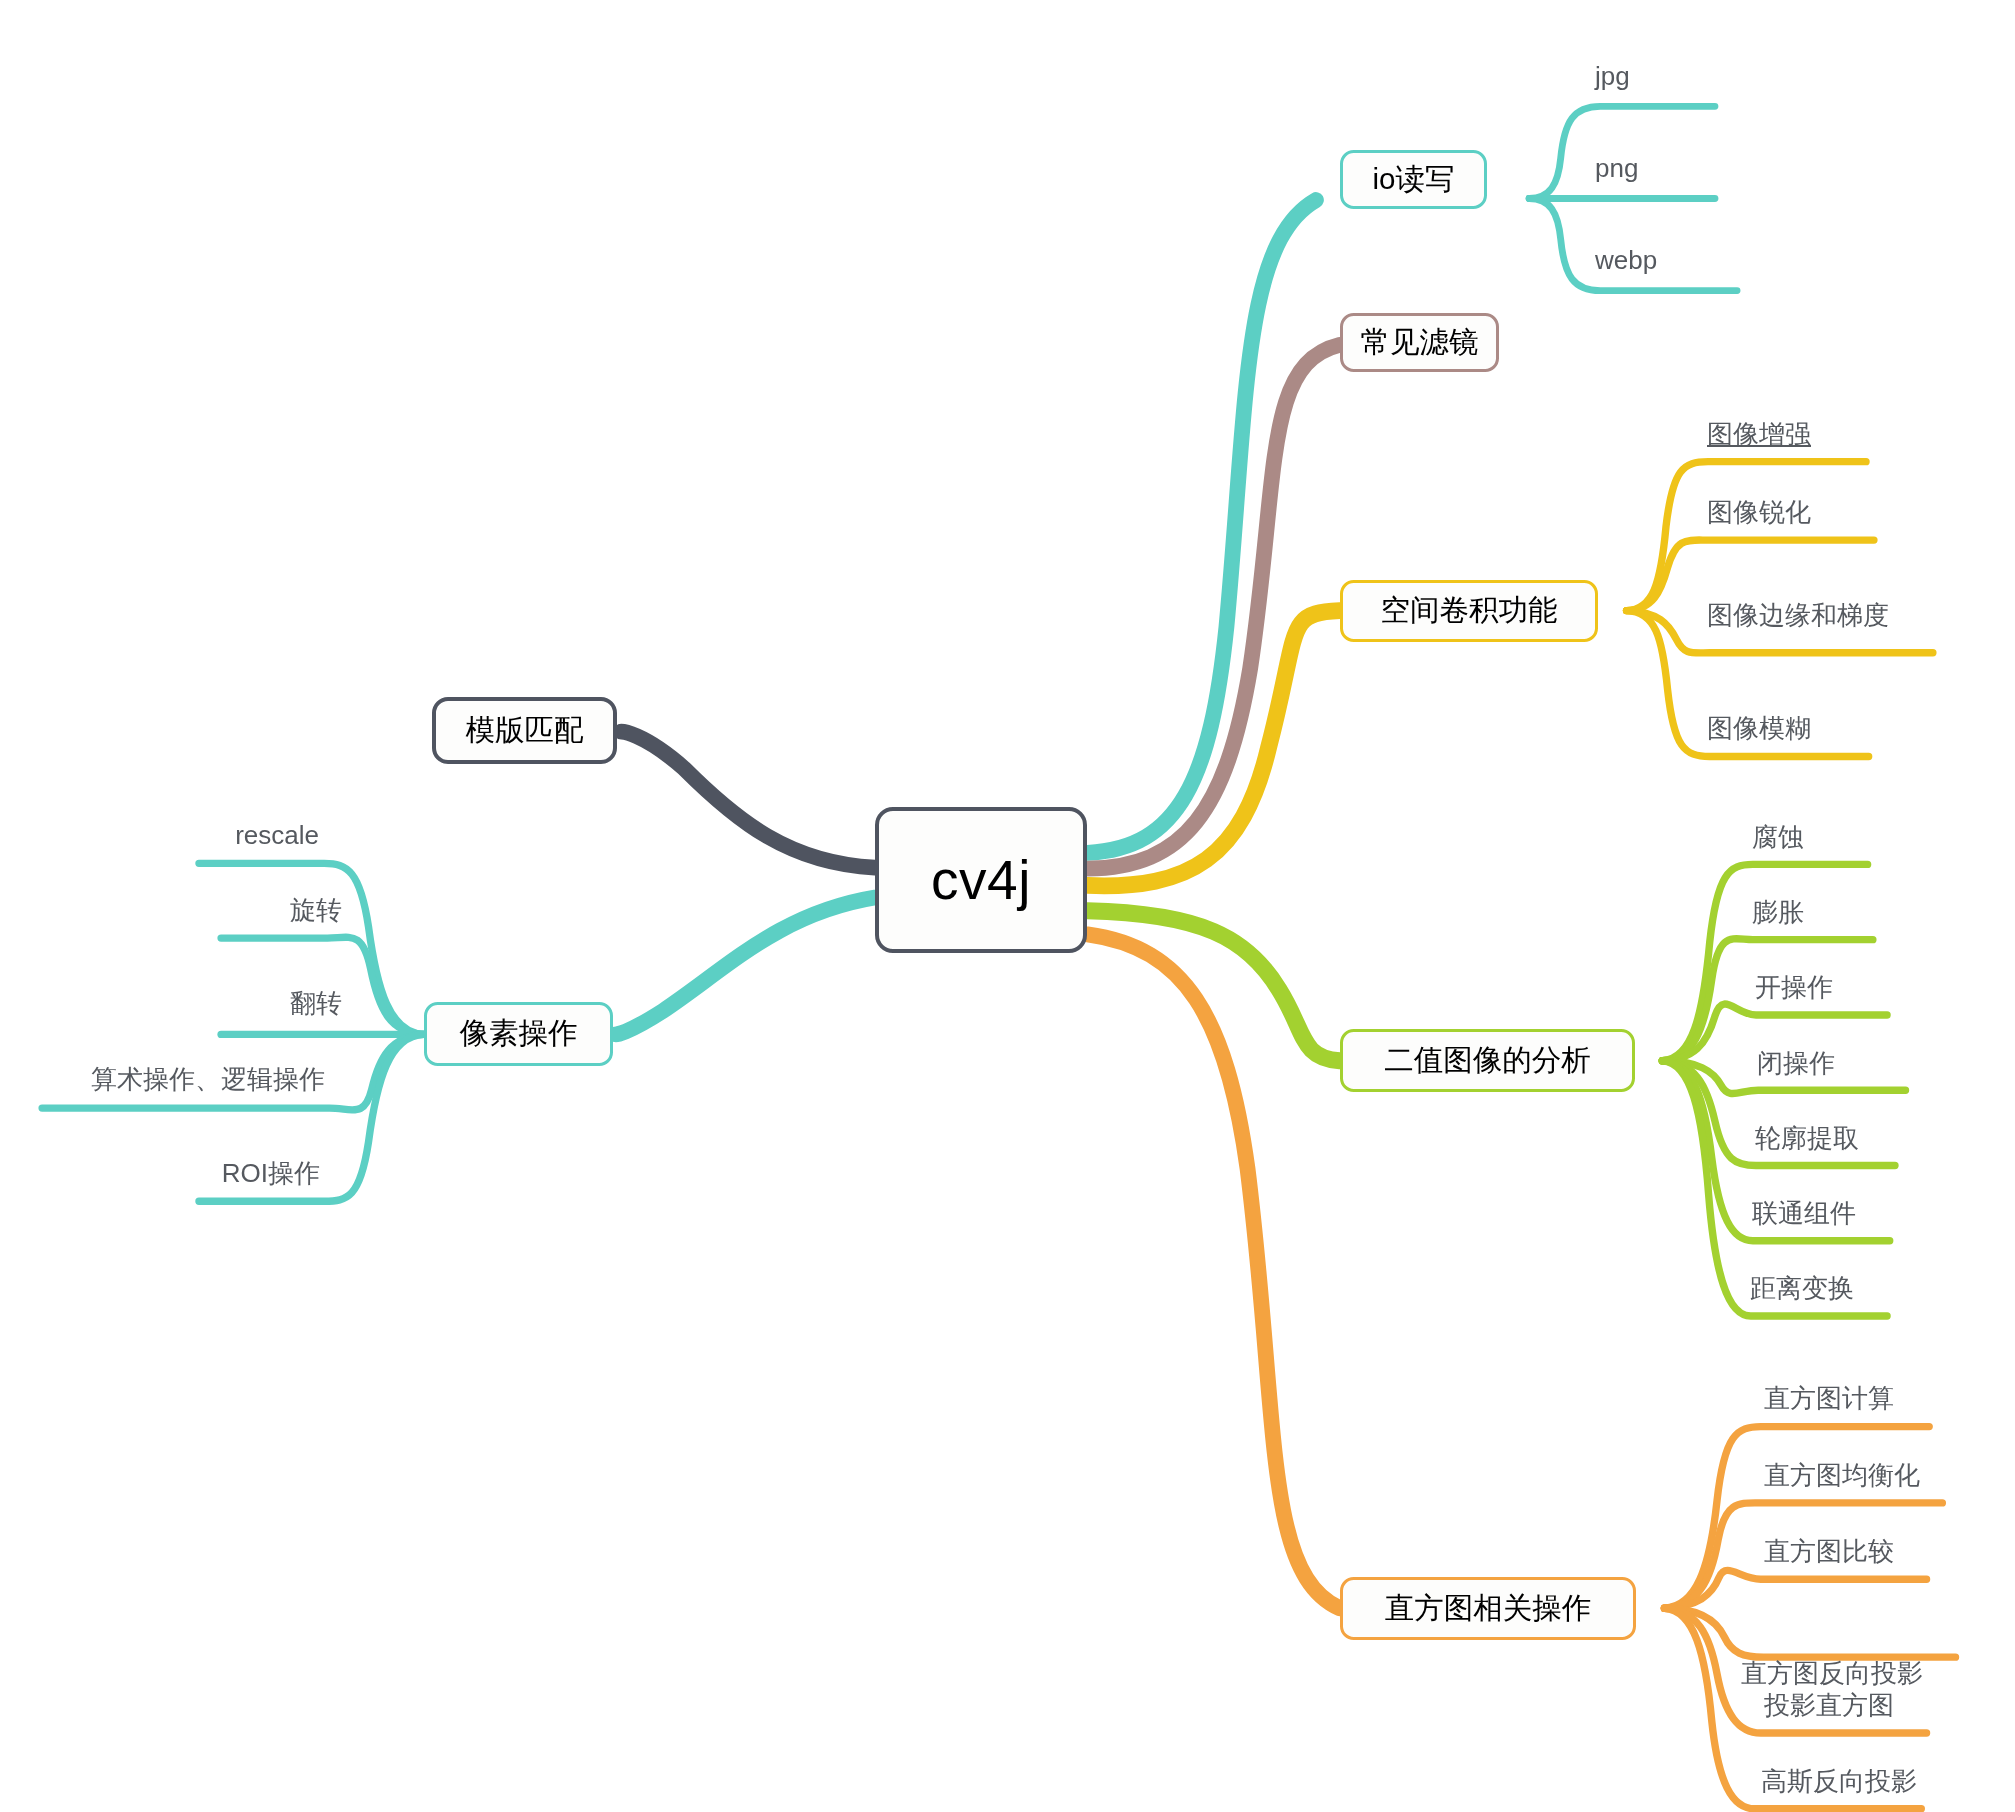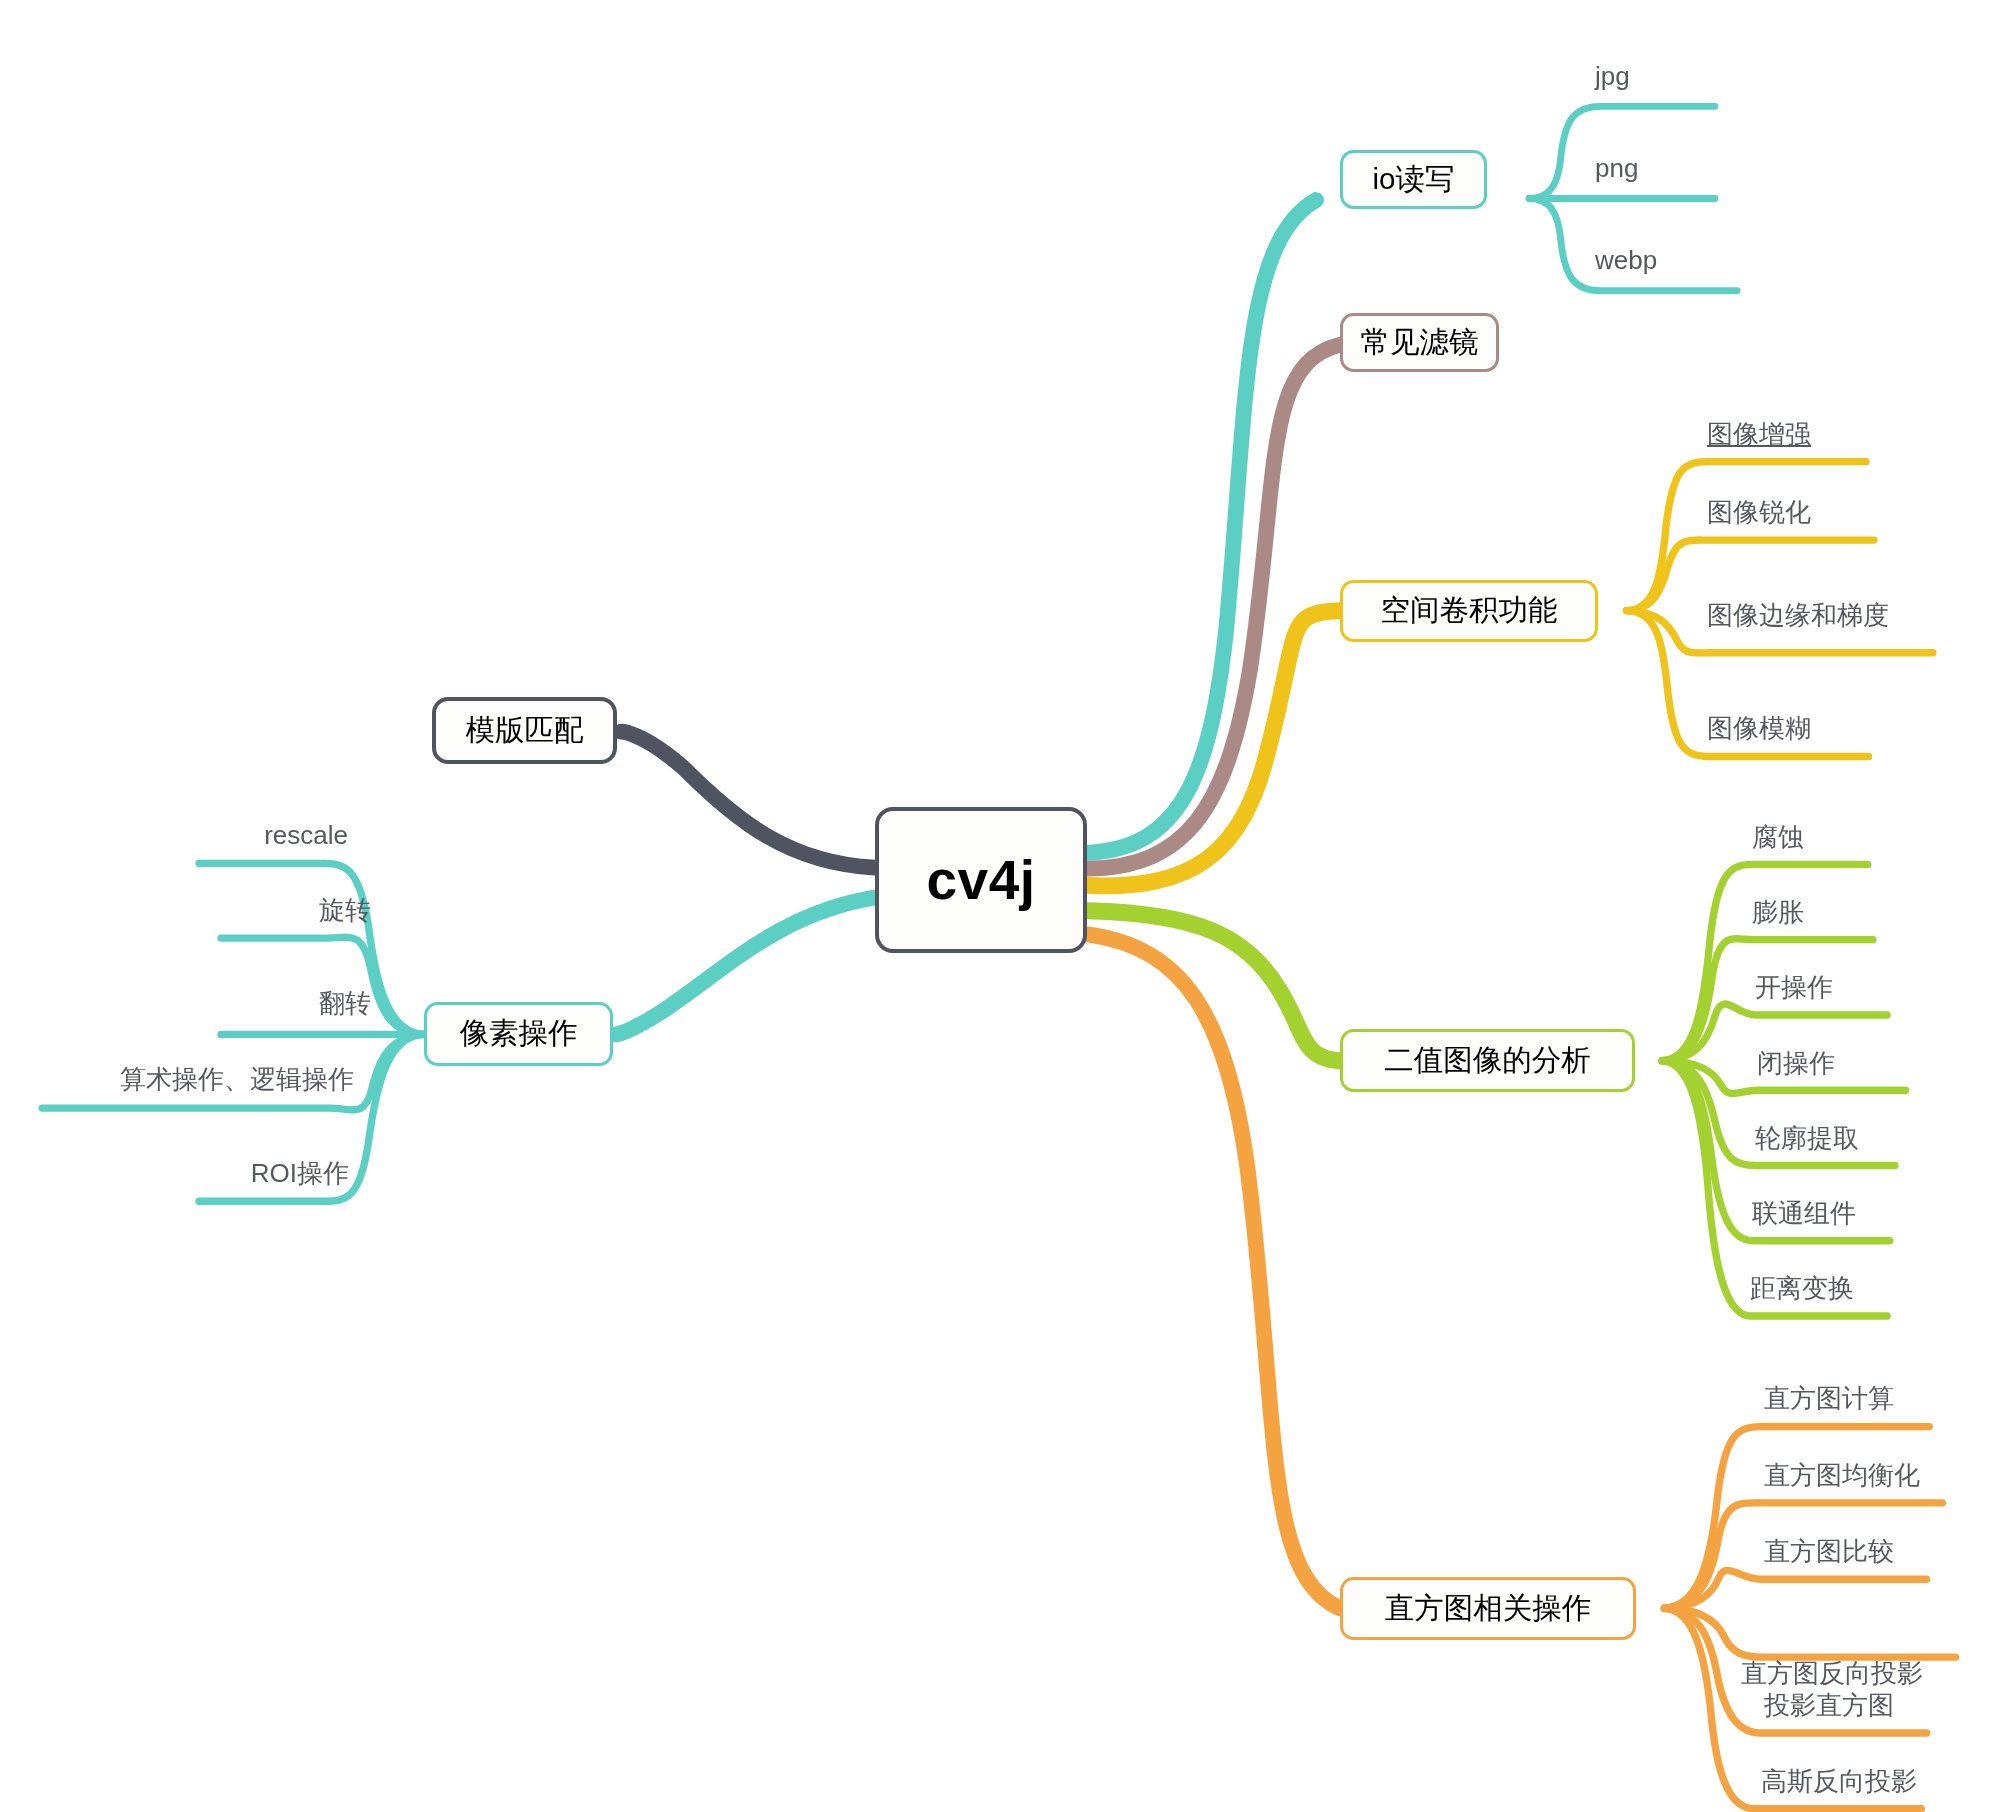--- a/index.html
+++ b/index.html
@@ -29,37 +29,37 @@
     display:flex;
     align-items:center;
     justify-content:center;
     white-space:nowrap;
     color:#000000;
   }
   .node.root{
     border:4.7px solid #4f5460;
     border-radius:18px;
     font-size:55px;
-    font-weight:700;
+    font-weight:400;
     letter-spacing:0.5px;
   }
   .node.lvl2{
     border:3.7px solid #cccccc;
     border-radius:13.7px;
     font-size:29.5px;
     font-weight:400;
   }
   .leaf{
     position:absolute;
     white-space:nowrap;
     font-size:26px;
     color:#55595f;
     line-height:1;
   }
-  .leaf.left{ text-align:right;margin-left:29px; }
+  .leaf.left{ text-align:right; }
   .leaf.right{ text-align:left; }
 </style>
 </head>
 <body>
 
 <div id="canvas">
 
   <svg id="links" viewBox="0 0 3828 3444" preserveAspectRatio="none">
 
     <path d="M2066 1620 C 2240 1612 2300 1480 2330 1190 C 2370 760 2360 460 2500 380" fill="none" stroke="#5ccfc4" stroke-width="30" stroke-linecap="round"></path>

